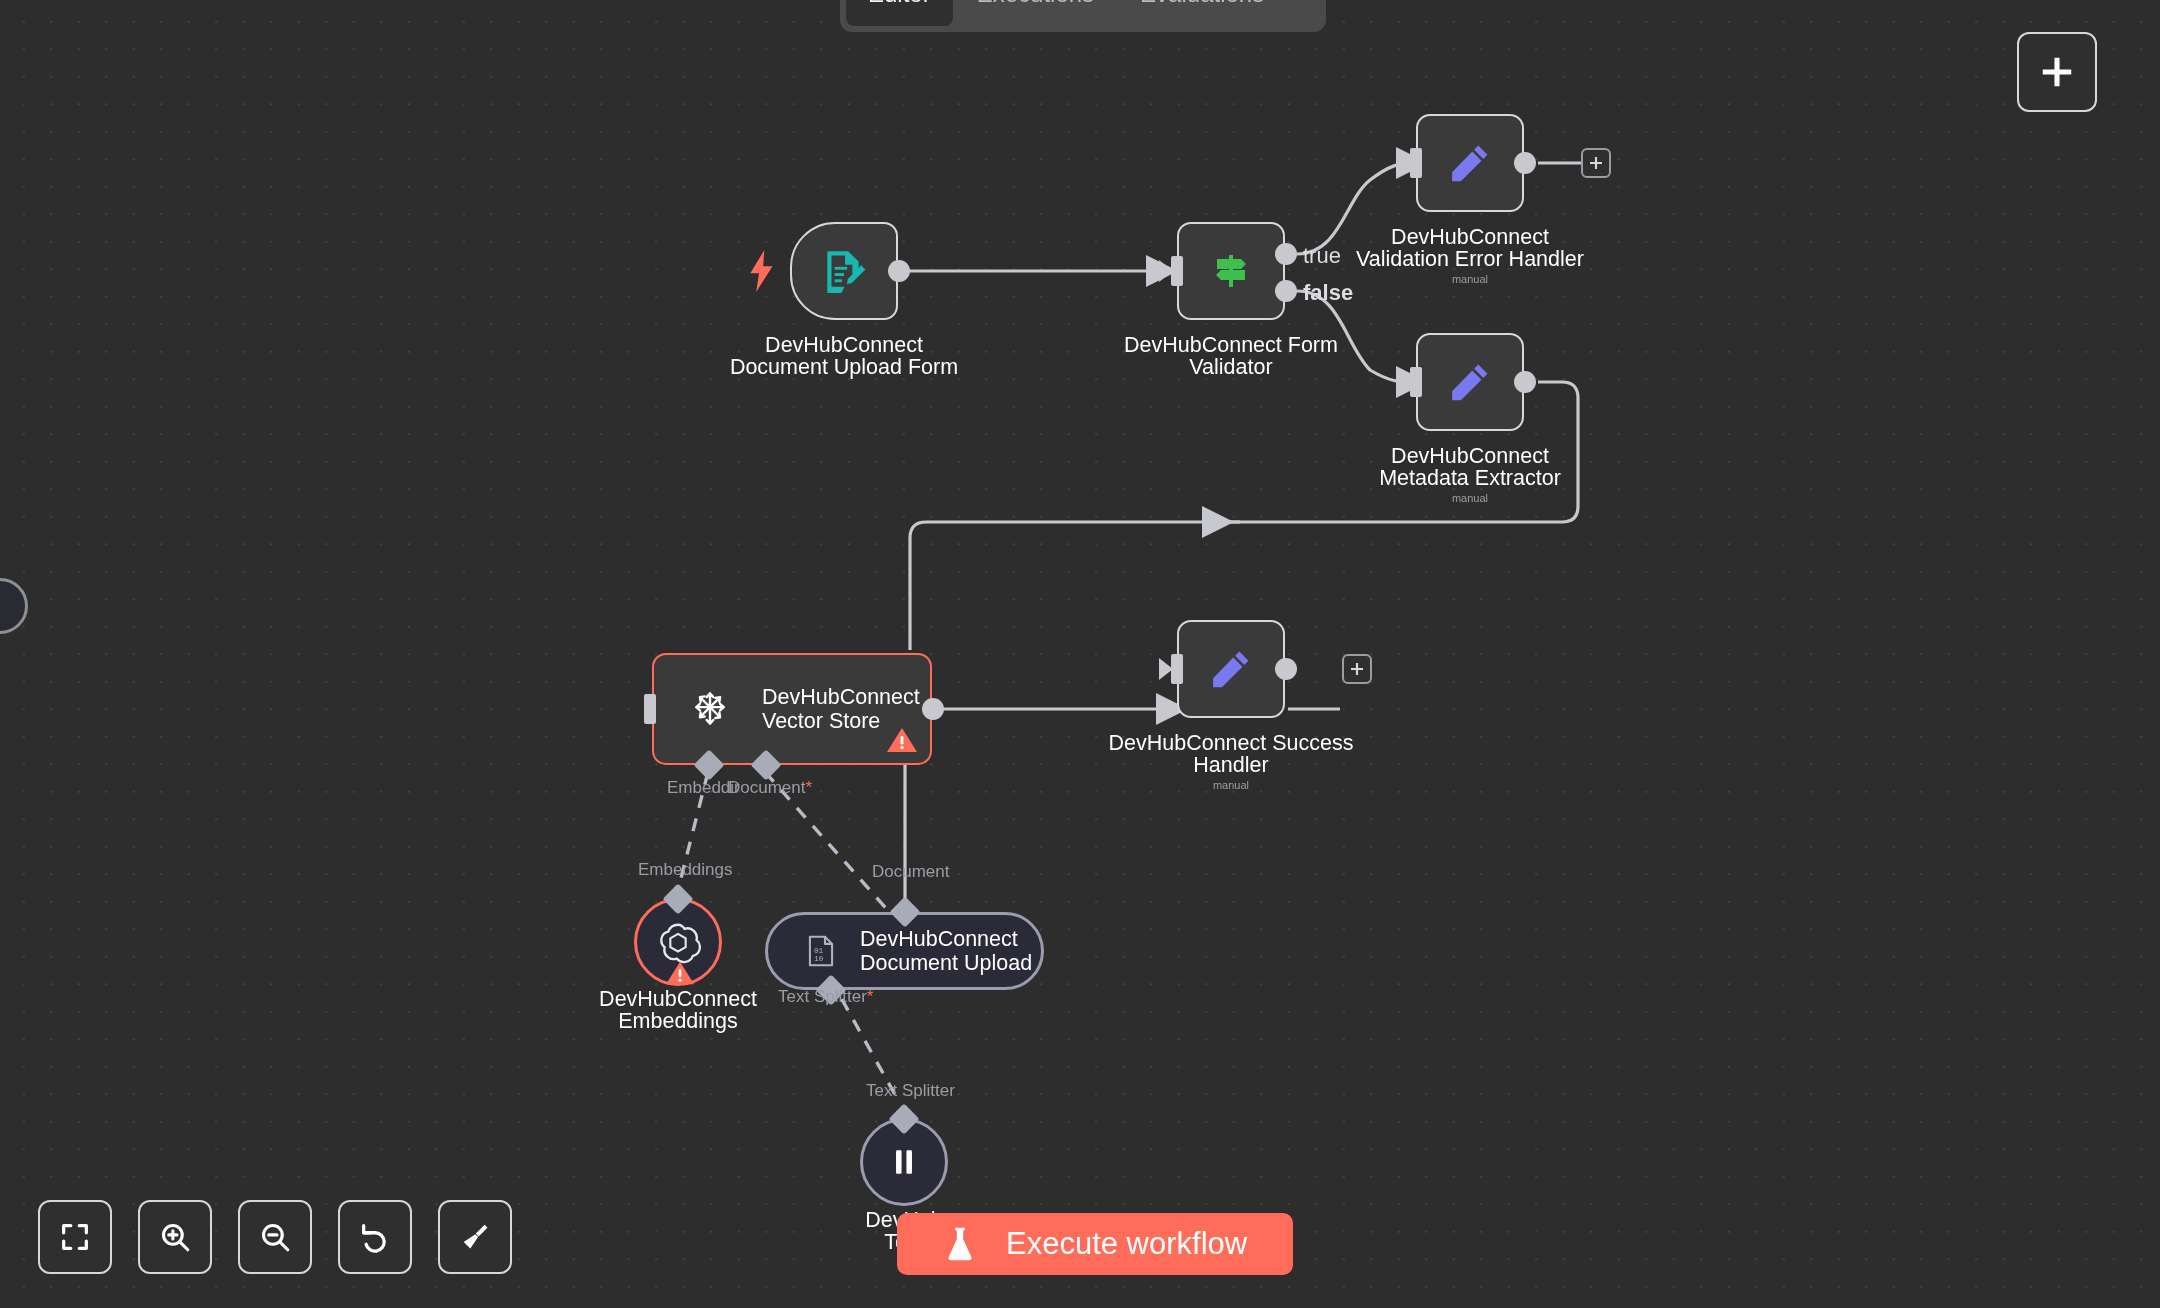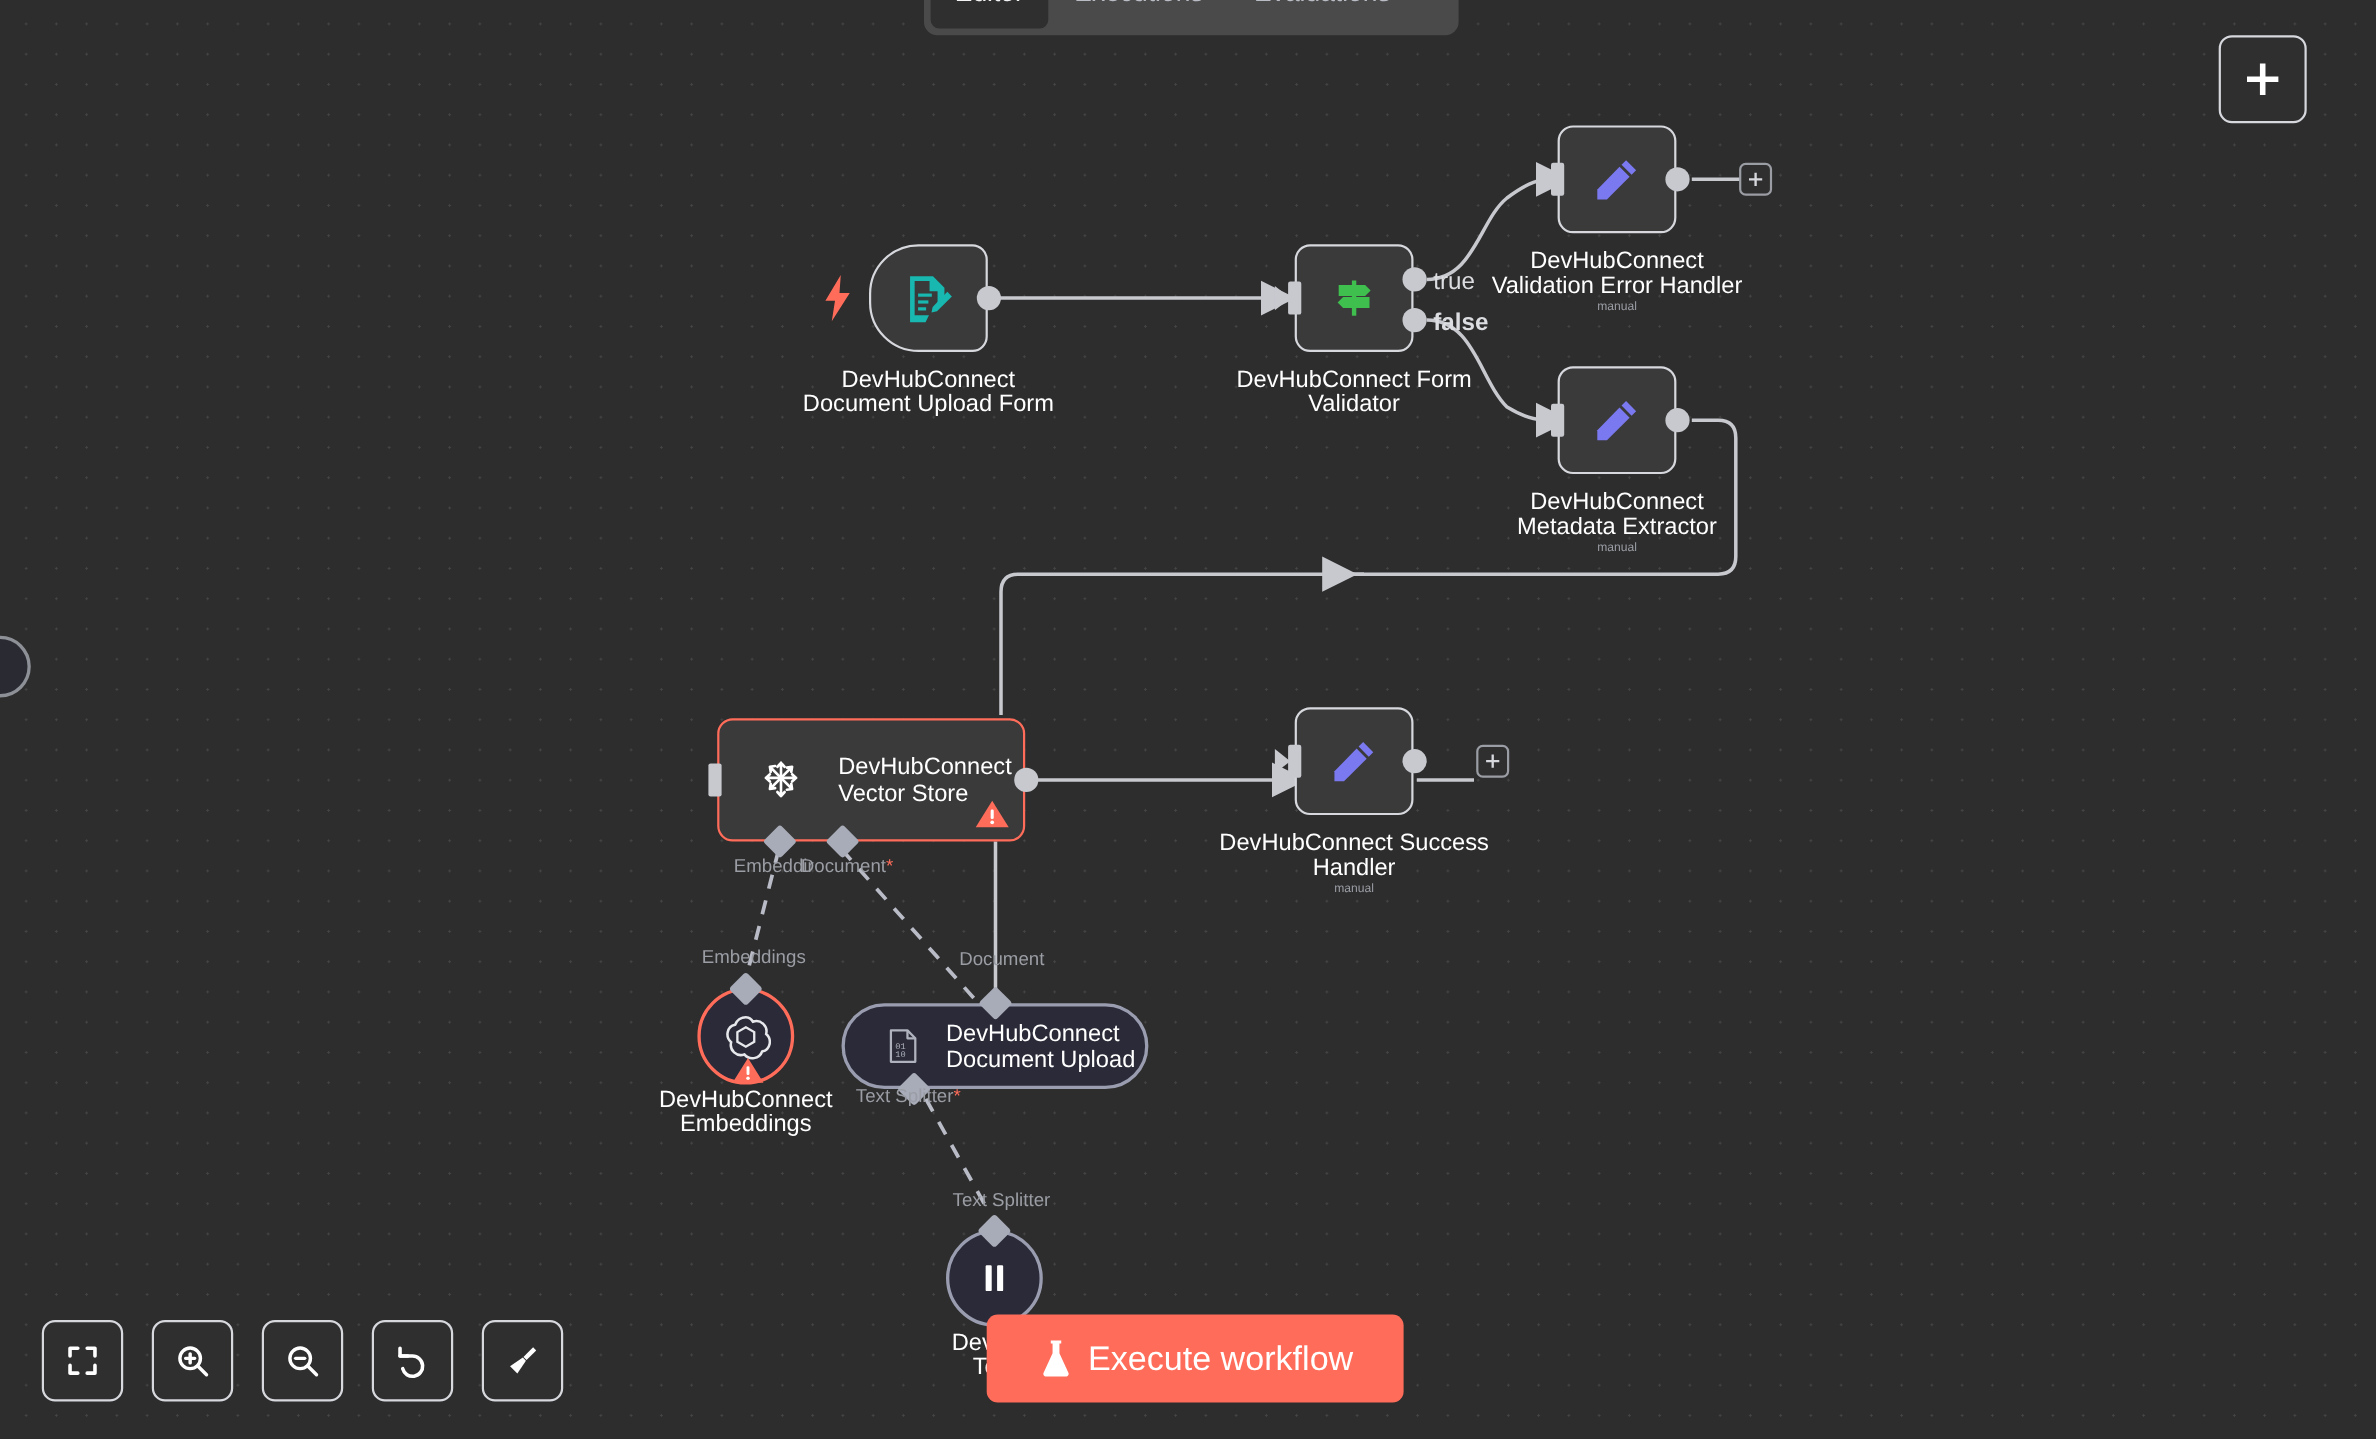--- a/index.html
+++ b/index.html
@@ -214,25 +214,25 @@
     border-radius: 12px;
     background: #2f2f2f;
     display: flex; align-items: center; justify-content: center;
   }
   .tbtn svg { width: 34px; height: 34px; }
 
   
   #execute-btn {
     position: absolute;
     left: 897px; bottom: 33px;
-    height: 80px;
+    height: 62px;
     background: #ff6d5a;
     border-radius: 10px;
     display: flex; align-items: center; justify-content: center;
-    gap: 12px;
+    gap: 29px;
     padding: 0 46px;
     z-index: 35;
   }
   #execute-btn .etext { color: #ffffff; font-size: 31px; white-space: nowrap; }
   #execute-btn svg { width: 34px; height: 38px; }
 </style>
 </head>
 <body>
 
 <div id="canvas">
@@ -393,21 +393,21 @@
     </div>
     <div class="sq-in" style="left:-8px; top:41px;"></div>
     <div class="dot-out" style="left:270px; top:45px;"></div>
 
     <div class="diamond" style="left:46px; top:101px;"></div>
     <div class="diamond" style="left:103px; top:101px;"></div>
     <div class="sub-label" style="left:15px; top:125px;">Embeddir</div>
     <div class="sub-label" style="left:76px; top:125px;"><span>Document</span><span class="req">*</span></div>
   </div>
 
-  <div class="node" style="left:1177px; top:643px;">
+  <div class="node" style="left:1177px; top:620px;">
     <div class="nbox" style="width:108px; height:98px;">
       <svg viewBox="0 0 48 48" style="width:44px;height:44px;">
         <path d="M33 5l10 10-4.5 4.5-10-10z" fill="#7b79f0"></path>
         <path d="M26.5 11.5l10 10L14 44H4.5V34z" fill="#7b79f0"></path>
       </svg>
     </div>
     <div class="arrow-in" style="left:-18px; top:38px;"></div>
     <div class="sq-in" style="left:-6px; top:34px;"></div>
     <div class="dot-out" style="left:98px; top:38px;"></div>
     <div class="plus-stub" style="left:165px; top:34px;">

